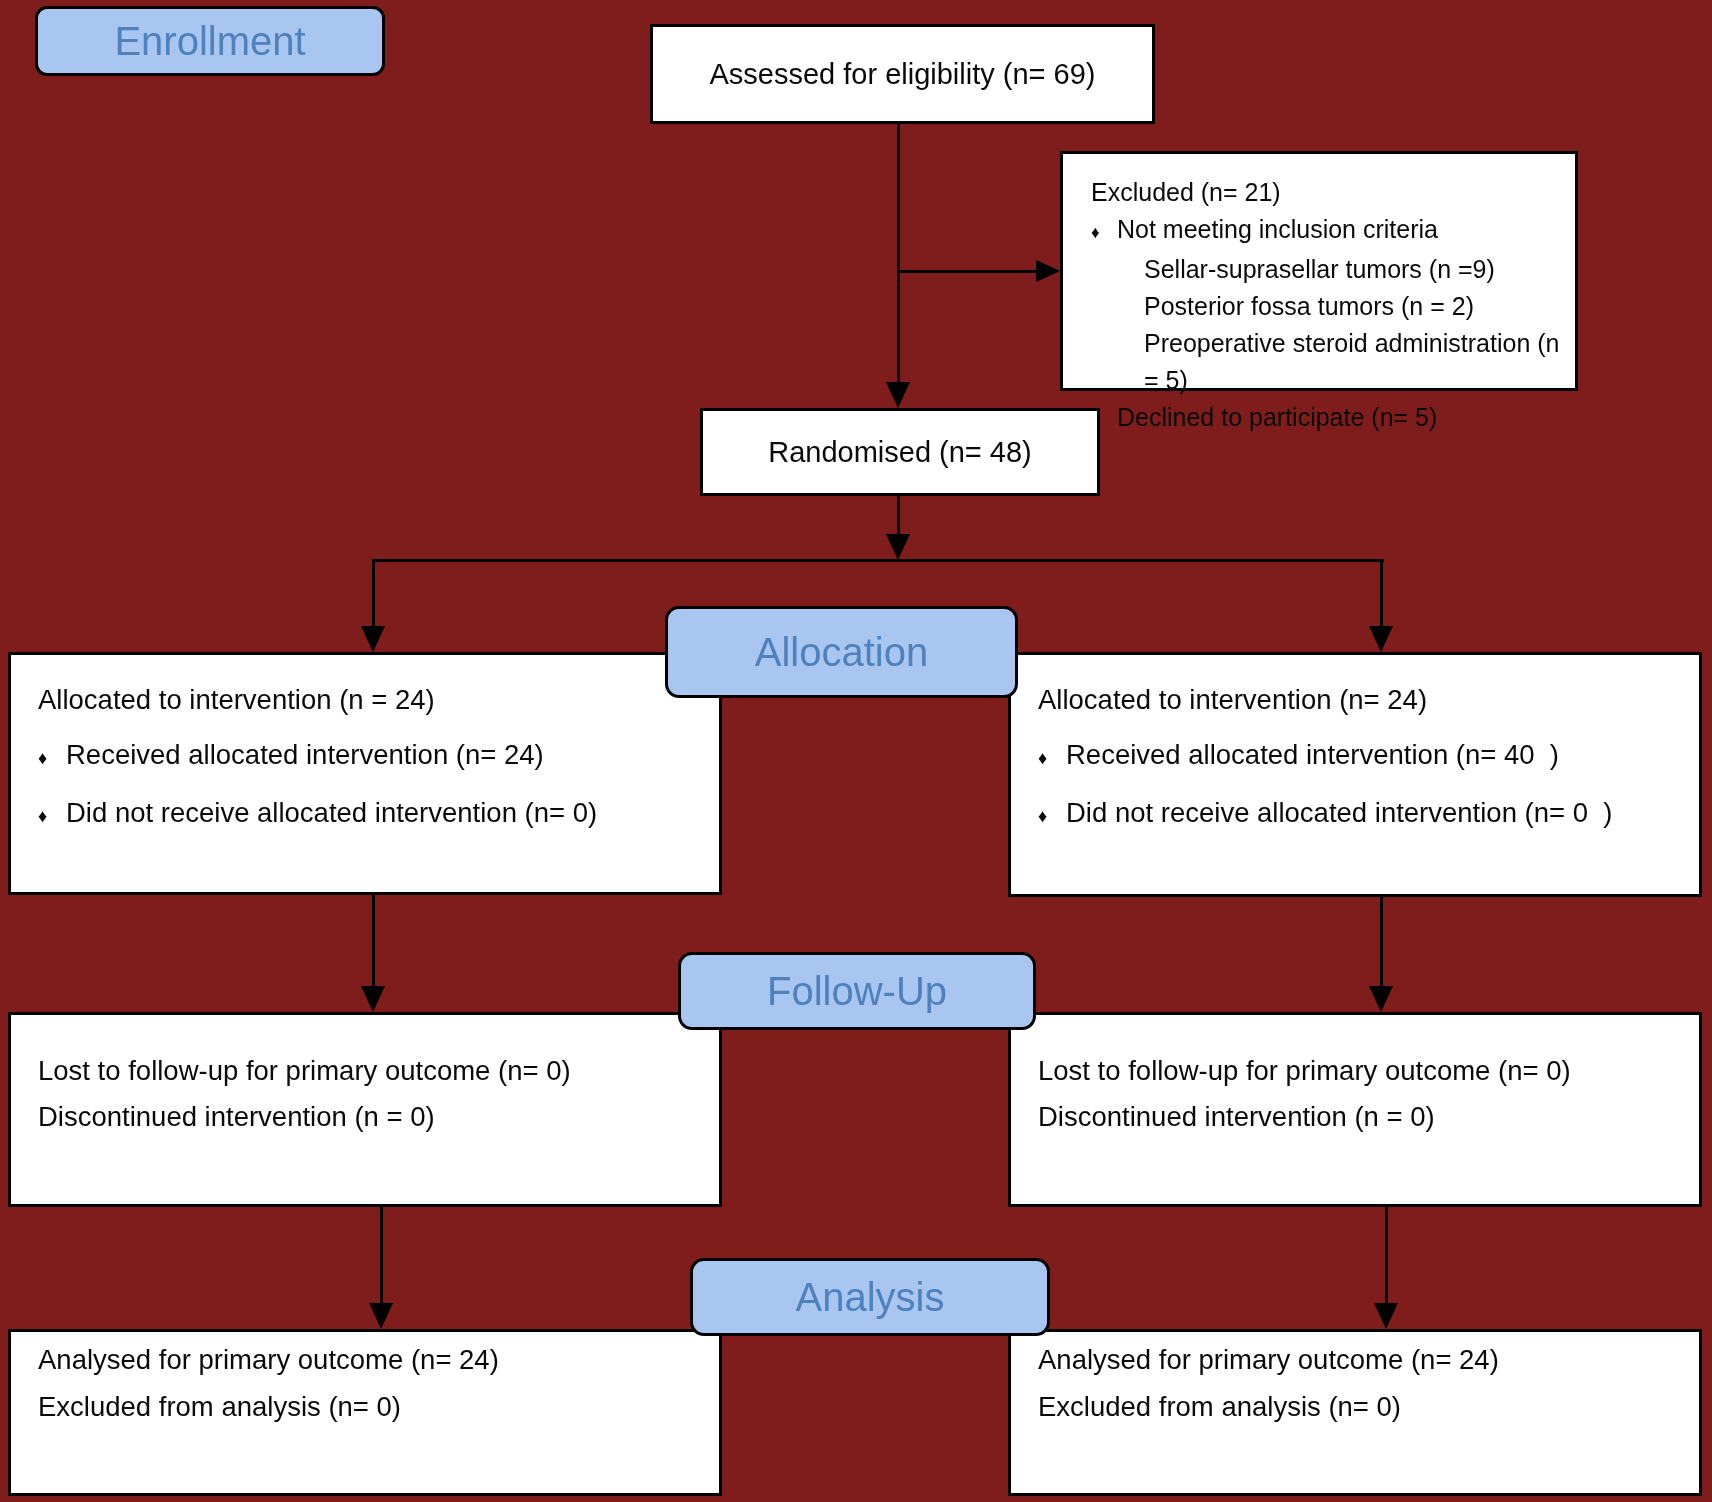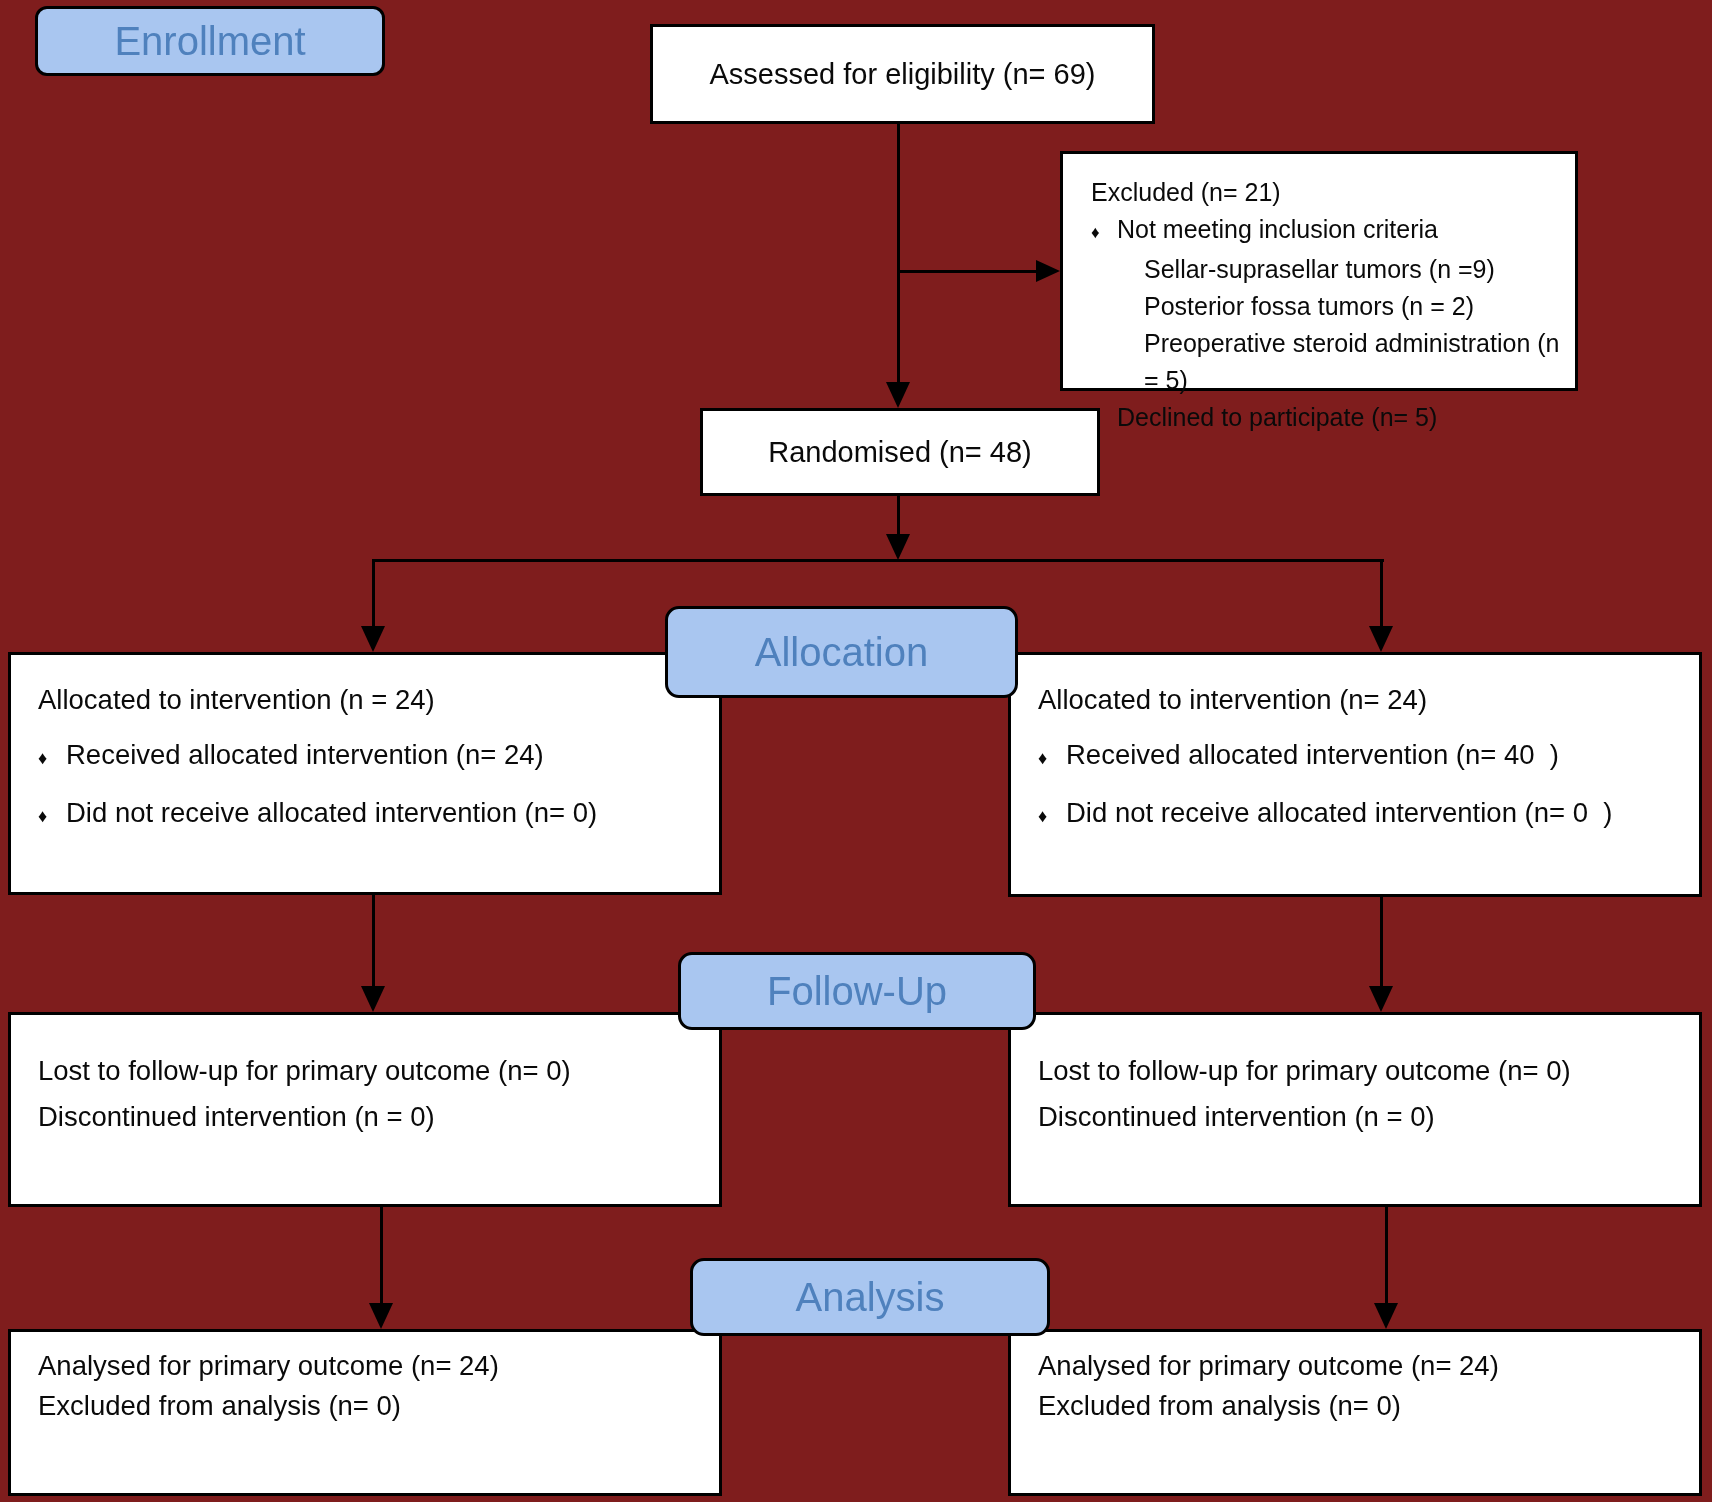--- a/index.html
+++ b/index.html
@@ -34,23 +34,23 @@
   
   .alloc { padding:26px 10px 0 27px; font-size:27.5px; }
   .alloc .row { line-height:38px; white-space:pre-wrap; }
   .alloc .row + .row { margin-top:17px; }
   .alloc .diamond { width:28px; font-size:18px; flex:none; }
   
   .fu { padding:36px 10px 0 27px; font-size:27.5px; }
   .fu .row { line-height:40px; white-space:pre-wrap; }
   .fu .row + .row { margin-top:6px; }
   
-  .an { padding:14px 10px 0 27px; font-size:27.5px; }
+  .an { padding:8px 10px 0 27px; font-size:27.5px; }
   .an .row { line-height:40px; white-space:pre-wrap; }
-  .an .row + .row { }
+  .an .row + .row { margin-top:7px; }
   .t { white-space:pre-wrap; }
 </style>
 </head>
 <body>
 
 <div class="canvas">
 
   <div class="vline" style="left:897px;top:124px;height:258px"></div>
   <div class="ah-down" style="left:886px;top:382px"></div>
 

